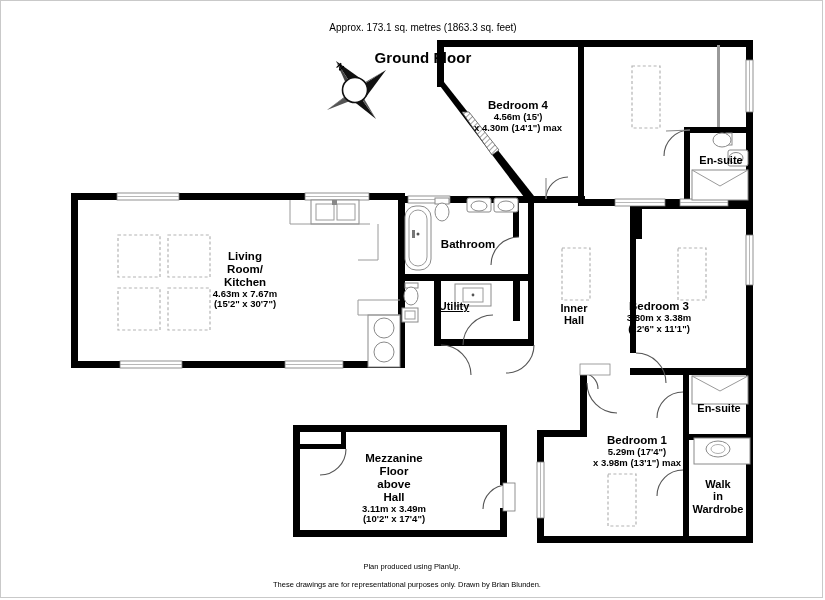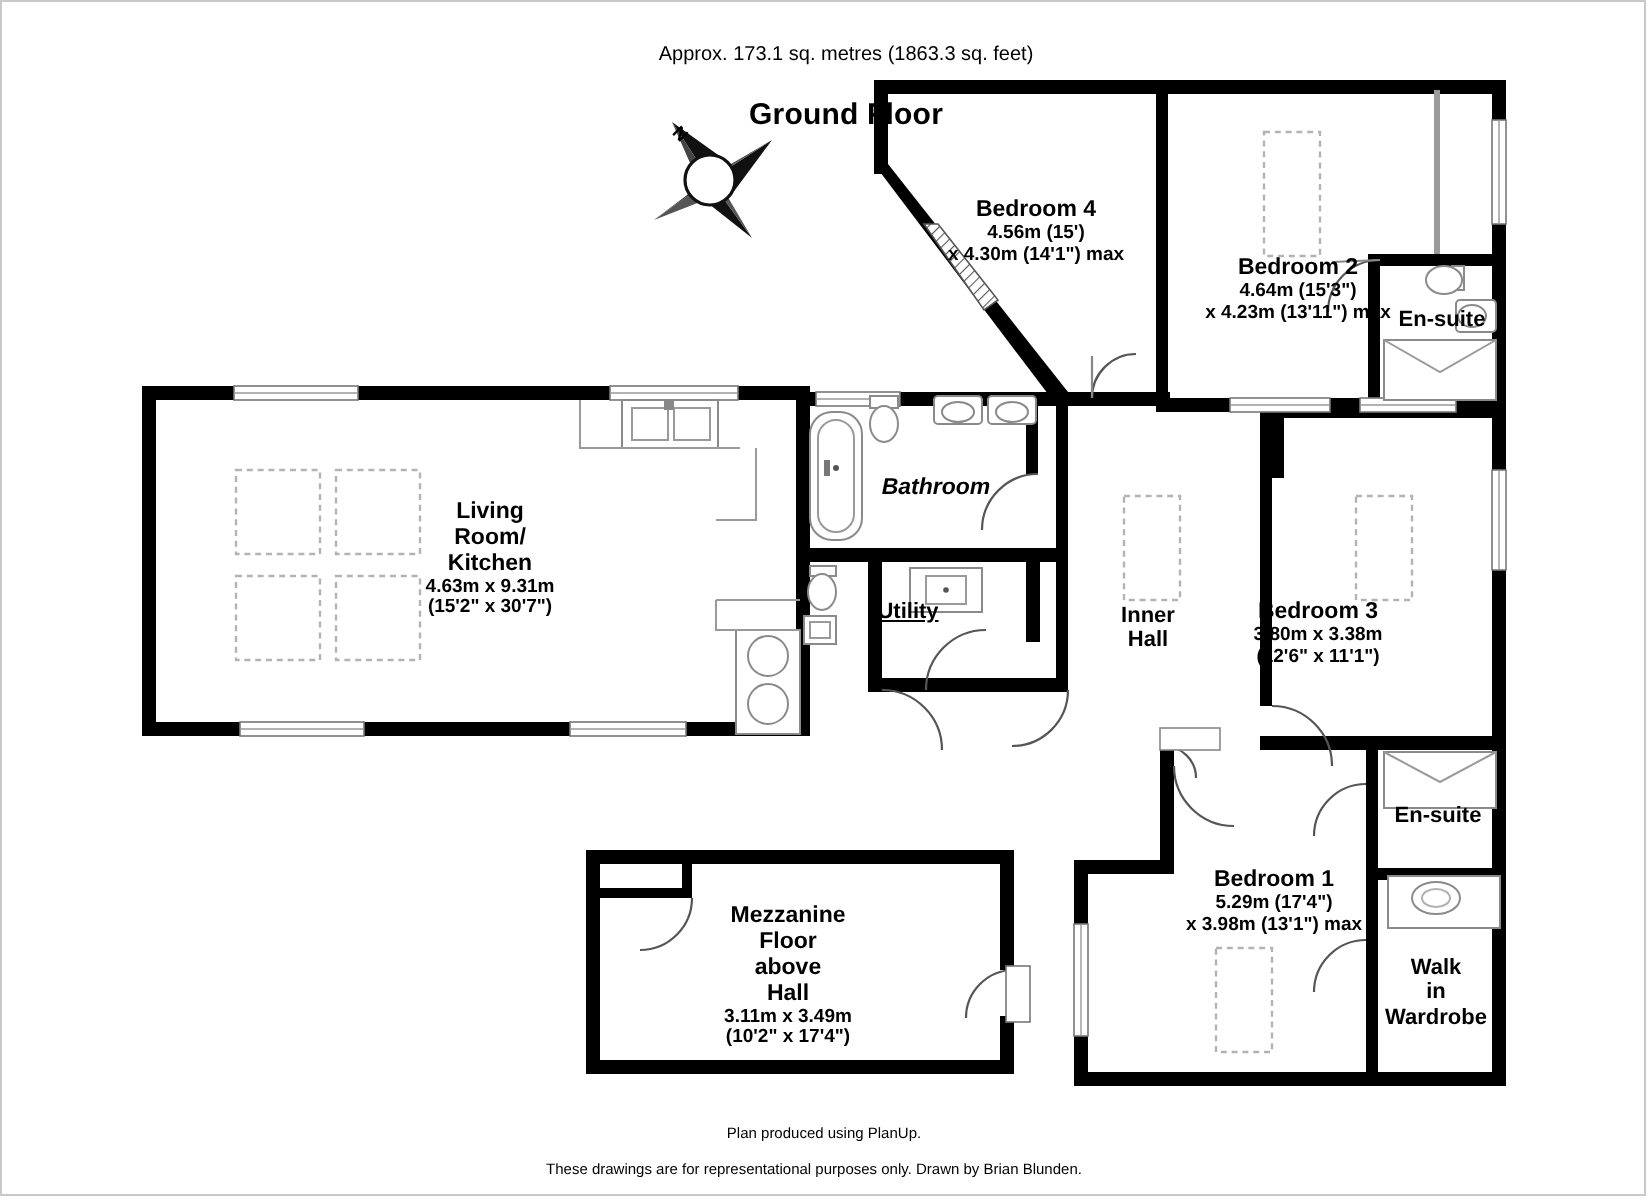--- a/index.html
+++ b/index.html
@@ -351,25 +351,20 @@
 
   <div class="txt title centerblock" style="left:423px; top:4px;margin-top:46px;">Ground Floor</div>
   <div class="txt subtitle centerblock" style="left:423px; top:22px;">Approx. 173.1 sq. metres (1863.3 sq. feet)</div>
 
   <div class="txt centerblock" style="left:518px; top:75px;margin-top:24px;">
     <div class="room-name">Bedroom 4</div>
     <div class="room-dim">4.56m (15')</div>
     <div class="room-dim">x 4.30m (14'1") max</div>
   </div>
 
-  <div class="txt centerblock" style="left:649px; top:128px;">
-    <div class="room-name">Bedroom 2</div>
-    <div class="room-dim">4.64m (15'3")</div>
-    <div class="room-dim">x 4.23m (13'11") max</div>
-  </div>
 
   <div class="txt small-room-name centerblock" style="left:721px; top:154px;">En-suite</div>
 
   <div class="txt centerblock" style="left:659px; top:300px;">
     <div class="room-name">Bedroom 3</div>
     <div class="room-dim">3.80m x 3.38m</div>
     <div class="room-dim">(12'6" x 11'1")</div>
   </div>
 
   <div class="txt centerblock" style="left:637px; top:434px;">
@@ -383,25 +378,25 @@
   <div class="txt centerblock" style="left:718px; top:478px;">
     <div class="small-room-name">Walk</div>
     <div class="small-room-name">in</div>
     <div class="small-room-name">Wardrobe</div>
   </div>
 
   <div class="txt centerblock" style="left:245px; top:250px;">
     <div class="room-name">Living</div>
     <div class="room-name">Room/</div>
     <div class="room-name">Kitchen</div>
-    <div class="room-dim">4.63m x 9.31m</div>
+    <div class="room-dim">4.63m x 7.67m</div>
     <div class="room-dim">(15'2" x 30'7")</div>
   </div>
 
-  <div class="txt room-name centerblock" style="left:468px; top:238px;font-style:italic;">Bathroom</div>
+  <div class="txt room-name centerblock" style="left:468px; top:238px;">Bathroom</div>
 
   <div class="txt small-room-name centerblock" style="left:454px; top:300px;text-decoration:underline;">Utility</div>
 
   <div class="txt centerblock" style="left:574px; top:302px;">
     <div class="small-room-name">Inner</div>
     <div class="small-room-name">Hall</div>
   </div>
 
   <div class="txt centerblock" style="left:394px; top:452px;">
     <div class="room-name">Mezzanine</div>

